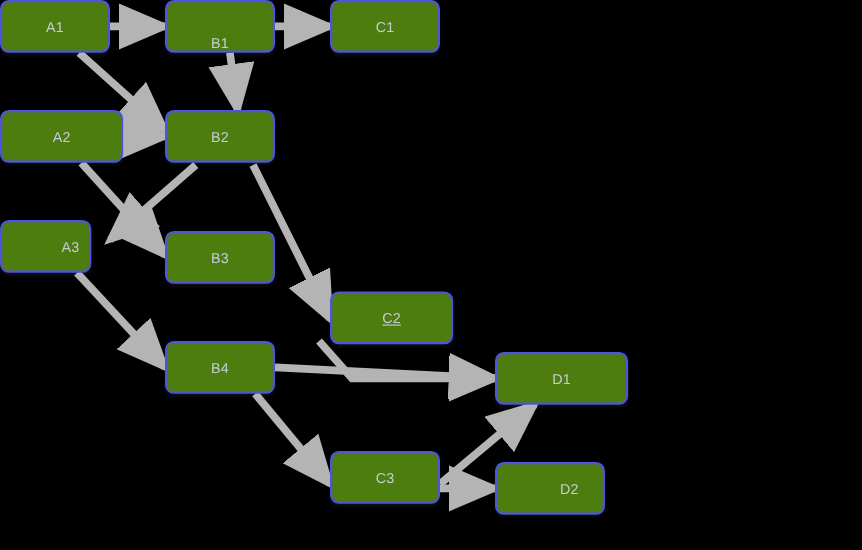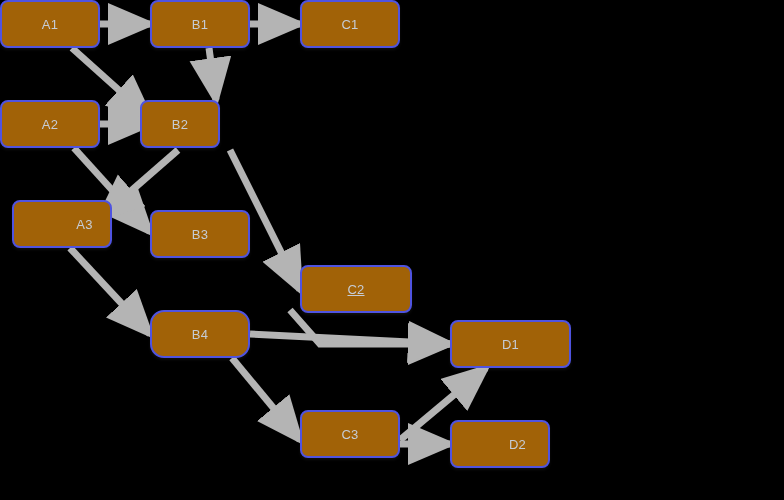--- a/index.html
+++ b/index.html
@@ -24,21 +24,21 @@
     left: 0;
     top: 0;
     width: 784px;
     height: 500px;
     pointer-events: none;
   }
   .node {
     position: absolute;
     box-sizing: border-box;
     border-radius: 8px;
-    background: #a16207;
+    background: #4d7c0f;
     border: 2px solid #4f53e0;
     display: flex;
     align-items: center;
     justify-content: center;
     color: #c6ccd5;
     font-size: 13px;
     font-family: "Liberation Sans", sans-serif;
     letter-spacing: 0.2px;
     box-shadow: 0 2px 3px rgba(255,255,255,0.055);
   }
@@ -73,42 +73,42 @@
         <polyline points="232,358 300,440" fill="none" stroke="#b4b4b4" stroke-width="7" stroke-linejoin="miter" stroke-linecap="butt" marker-end="url(#arrow)"></polyline>
         <polyline points="400,440 486,368" fill="none" stroke="#b4b4b4" stroke-width="7" stroke-linejoin="miter" stroke-linecap="butt" marker-end="url(#arrow)"></polyline>
         <polyline points="400,444 450,444" fill="none" stroke="#b4b4b4" stroke-width="7" stroke-linejoin="miter" stroke-linecap="butt" marker-end="url(#arrow)"></polyline>
       </g>
   </svg>
 
   <div id="nodes-group">
       <div class="node" style="left: 0px; top: 0px; width: 100px; height: 48px;">
         <span class="node-label">A1</span>
       </div>
-      <div class="node" style="left: 150px; top: 0px; width: 100px; height: 48px;">
+      <div class="node" style="left: 150px; top: 0px; width: 100px; height: 48px; align-items: flex-end;">
         <span class="node-label">B1</span>
       </div>
       <div class="node" style="left: 300px; top: 0px; width: 100px; height: 48px; text-align: right;">
         <span class="node-label">C1</span>
       </div>
-      <div class="node" style="left: 0px; top: 100px; width: 100px; height: 48px;">
+      <div class="node" style="left: 0px; top: 100px; width: 112px; height: 48px;">
         <span class="node-label">A2</span>
       </div>
-      <div class="node" style="left: 140px; top: 100px; width: 80px; height: 48px; text-align: right;">
+      <div class="node" style="left: 150px; top: 100px; width: 100px; height: 48px; text-align: right;">
         <span class="node-label">B2</span>
       </div>
-      <div class="node" style="left: 12px; top: 200px; width: 100px; height: 48px; padding-left: 45px;">
+      <div class="node" style="left: 0px; top: 200px; width: 83px; height: 48px; padding-left: 45px;">
         <span class="node-label">A3</span>
       </div>
       <div class="node" style="left: 150px; top: 210px; width: 100px; height: 48px; text-align: right;">
         <span class="node-label">B3</span>
       </div>
       <div class="node" style="left: 300px; top: 265px; width: 112px; height: 48px; text-decoration: underline;">
         <span class="node-label">C2</span>
       </div>
-      <div class="node" style="left: 150px; top: 310px; width: 100px; height: 48px; border-radius: 14px;">
+      <div class="node" style="left: 150px; top: 310px; width: 100px; height: 48px;">
         <span class="node-label">B4</span>
       </div>
       <div class="node" style="left: 450px; top: 320px; width: 121px; height: 48px;">
         <span class="node-label">D1</span>
       </div>
       <div class="node" style="left: 300px; top: 410px; width: 100px; height: 48px;">
         <span class="node-label">C3</span>
       </div>
       <div class="node" style="left: 450px; top: 420px; width: 100px; height: 48px; padding-left: 35px;">
         <span class="node-label">D2</span>

